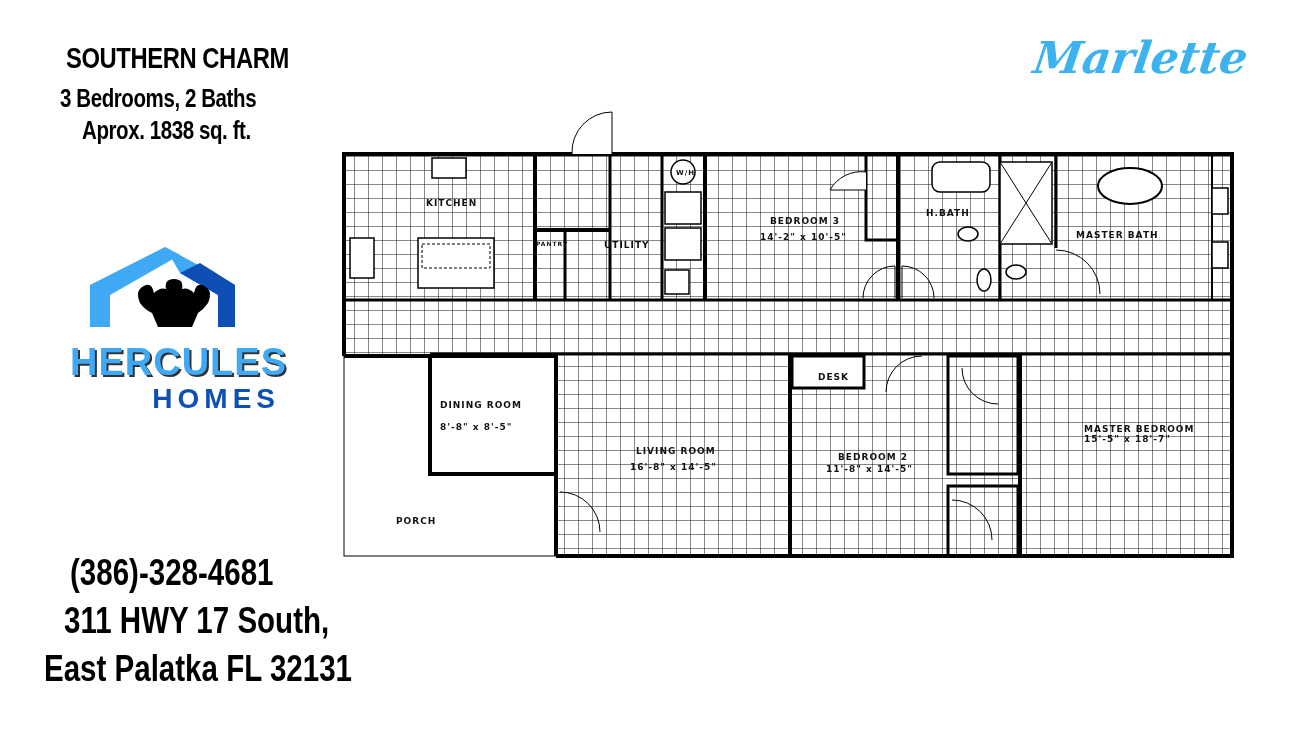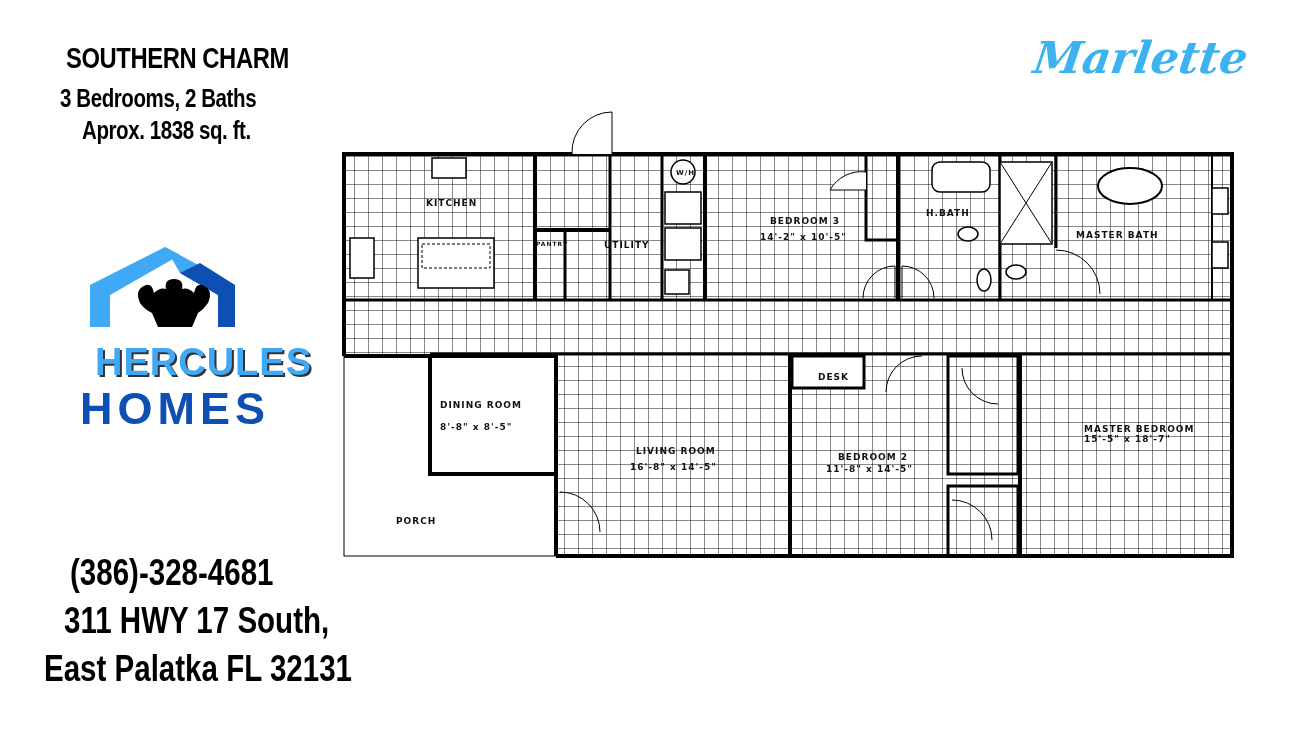--- a/index.html
+++ b/index.html
@@ -6,22 +6,22 @@
   body { width:1300px; height:730px; position:relative; overflow:hidden; font-family:"Liberation Sans", sans-serif; }
   .hdr { position:absolute; font-family:"Liberation Sans", sans-serif; font-weight:bold; color:#000; letter-spacing:-0.5px; transform:scaleX(0.82); transform-origin:left top; }
   .title { left:66px; top:42px; font-size:29px; }
   .sub1 { left:60px; top:84px; font-size:25px; }
   .sub2 { left:82px; top:116px; font-size:25px; }
   .contact { position:absolute; font-weight:bold; color:#000; transform:scaleX(0.82); transform-origin:left top; }
   .phone { left:70px; top:552px; font-size:36px; }
   .addr1 { left:64px; top:600px; font-size:36px; }
   .addr2 { left:44px; top:648px; font-size:36px; }
   .logo { position:absolute; left:70px; top:245px; width:220px; height:180px; }
-  .logo-text1 { position:absolute; left:0; top:96px; width:210px; text-align:center; font-weight:bold; font-size:38px; color:#3fa9f5; letter-spacing:1px; text-shadow:2px 2px 0 #333;margin-left:25px; }
-  .logo-text2 { position:absolute; left:0; top:138px; width:210px; text-align:center; font-weight:bold; font-size:45px; color:#0d4fb3; letter-spacing:5px; }
+  .logo-text1 { position:absolute; left:0; top:96px; width:210px; text-align:center; font-weight:bold; font-size:38px; color:#3fa9f5; letter-spacing:1px; text-shadow:2px 2px 0 #333; }
+  .logo-text2 { position:absolute; left:0; top:138px; width:210px; text-align:right; font-weight:bold; font-size:28px; color:#0d4fb3; letter-spacing:5px; }
   .marlette { position:absolute; left:1034px; top:32px; font-family:"DejaVu Serif", serif; font-style:italic; font-weight:bold; font-size:44px; color:#3db2f0; transform:skewX(-8deg); }
   .plan { position:absolute; left:340px; top:100px; width:900px; height:462px; }
   .lbl { font-family:"DejaVu Sans", sans-serif; font-size:9px; font-weight:bold; fill:#111; letter-spacing:1px; }
 </style>
 </head>
 <body>
 
 <div class="hdr title">SOUTHERN CHARM</div>
 <div class="hdr sub1">3 Bedrooms, 2 Baths</div>
 <div class="hdr sub2">Aprox. 1838 sq. ft.</div>

